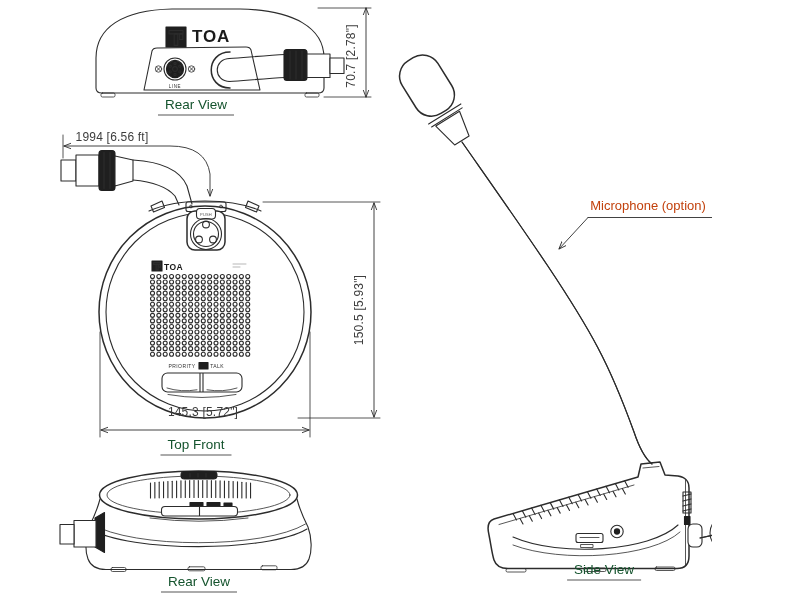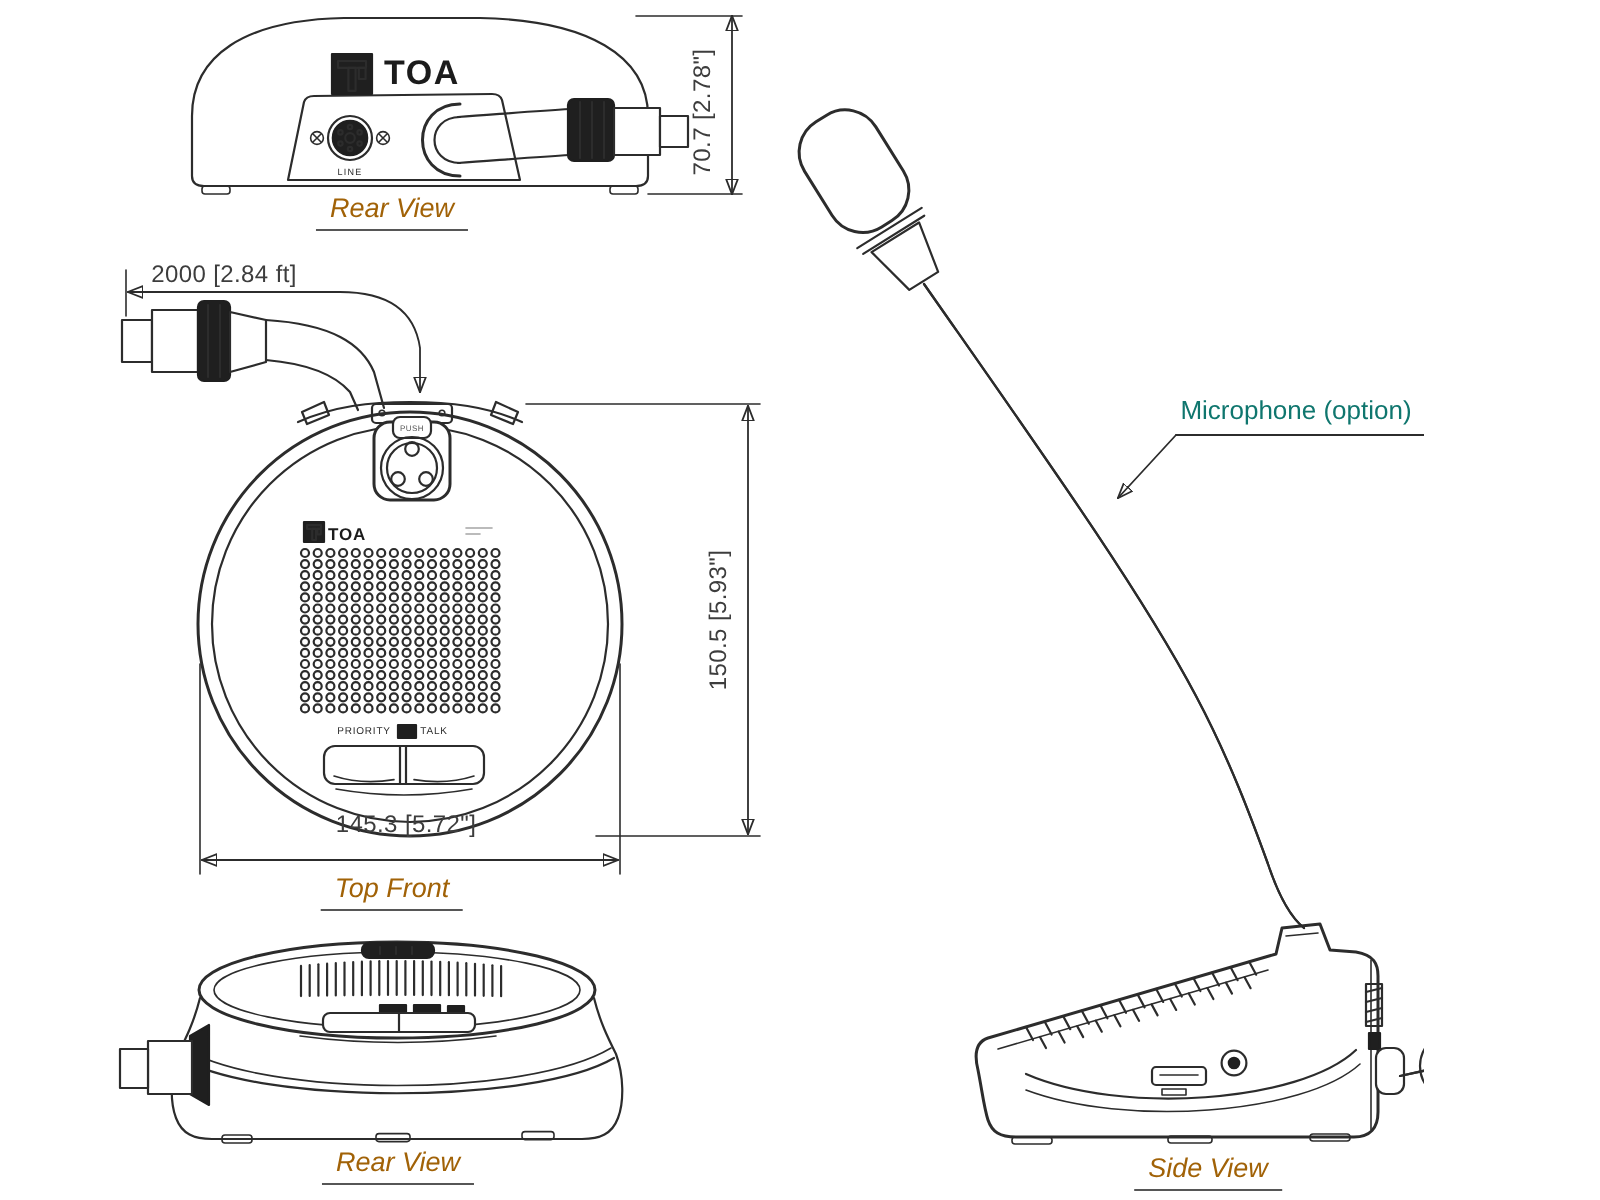--- a/index.html
+++ b/index.html
@@ -9,24 +9,24 @@
   .art path, .art circle, .art rect, .art line, .art ellipse, .art polygon, .art polyline {
     stroke:#2c2c2c; stroke-width:1.1; fill:none; stroke-linecap:round; stroke-linejoin:round;
   }
   .art .thin  { stroke-width:0.8; }
   .art .dimline { stroke-width:0.9; }
   .art .thick { stroke-width:1.5; }
   .art .dark  { fill:#1f1f1f; stroke:#1f1f1f; }
   .art .white { fill:#ffffff; }
   .art .ltgray { stroke:#a5a5a5; }
   .txt { position:absolute; white-space:nowrap; color:#3d3d3d; transform:translate(-50%,-50%); }
-  .view-label { font-size:13.5px; color:#a16207; padding:0 7px 3px 7px; border-bottom:1.2px solid #565656;font-style:italic; }
+  .view-label { font-size:13.5px; color:#14532d; padding:0 7px 3px 7px; border-bottom:1.2px solid #565656; }
   .dim { font-size:12px; color:#3d3d3d; letter-spacing:0.2px; }
   .dim.vert { transform:translate(-50%,-50%) rotate(-90deg); }
-  .micro { font-size:13px; color:#0f766e; }
+  .micro { font-size:13px; color:#c2410c; }
   .tinylbl { font-size:5px; color:#2e2e2e; letter-spacing:0.4px; }
   .microlbl { font-size:4.5px; color:#2e2e2e; letter-spacing:0.6px; }
   .pushlbl { font-size:4px; color:#555; letter-spacing:0.2px; }
   .brand-lg { font-size:17px; font-weight:bold; color:#1b1b1b; letter-spacing:0.8px; transform:translate(0,-50%); }
   .brand-sm { font-size:8.5px; font-weight:bold; color:#1b1b1b; letter-spacing:0.4px; transform:translate(0,-50%); }
 </style>
 </head>
 <body>
 
 <div id="canvas">
@@ -559,26 +559,26 @@
     </g>
   </svg>
 
   <div class="txt brand-lg" style="left:192px; top:37px;">TOA</div>
   <div class="txt brand-sm" style="left:164px; top:266.5px;">TOA</div>
 
   <div class="txt microlbl" style="left:175px; top:86px;">LINE</div>
   <div class="txt dim vert" style="left:351px; top:56px;">70.7 [2.78"]</div>
   <div class="txt view-label" style="left:196px; top:106px;">Rear View</div>
 
-  <div class="txt dim" style="left:112px; top:137px;">2000 [2.84 ft]</div>
+  <div class="txt dim" style="left:112px; top:137px;">1994 [6.56 ft]</div>
   <div class="txt pushlbl" style="left:206px; top:213.5px;">PUSH</div>
   <div class="txt tinylbl" style="left:182px; top:366px;">PRIORITY</div>
   <div class="txt tinylbl" style="left:217px; top:366px;">TALK</div>
   <div class="txt dim vert" style="left:359px; top:310px;">150.5 [5.93"]</div>
   <div class="txt dim" style="left:203px; top:412px;">145.3 [5.72"]</div>
   <div class="txt view-label" style="left:196px; top:446px;">Top Front</div>
 
   <div class="txt view-label" style="left:199px; top:583px;">Rear View</div>
 
   <div class="txt micro" style="left:648px; top:205px;">Microphone (option)</div>
-  <div class="txt view-label" style="left:604px; top:586px;">Side View</div>
+  <div class="txt view-label" style="left:604px; top:571px;">Side View</div>
 
 </div>
 
 </body></html>

